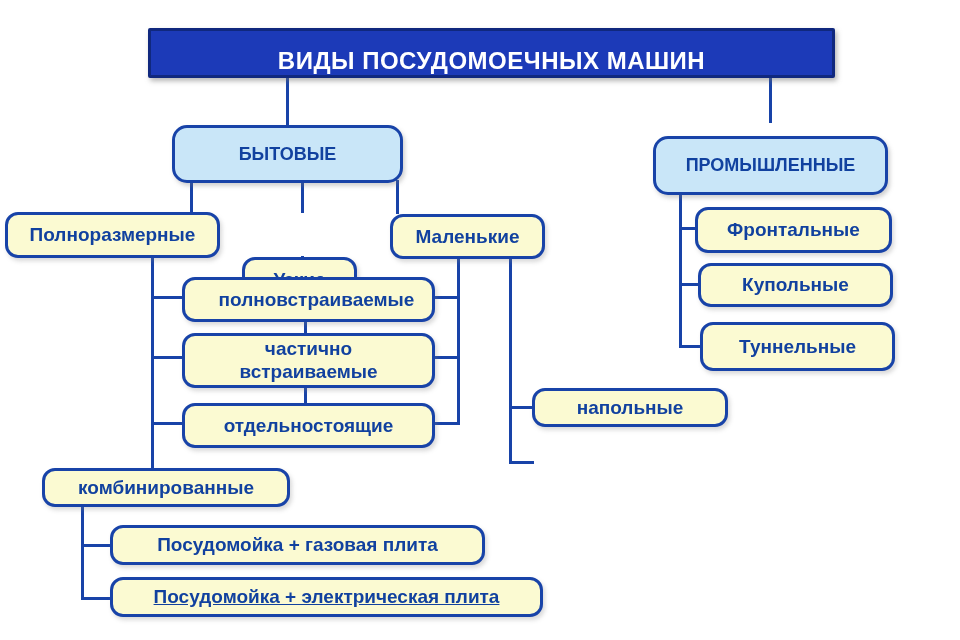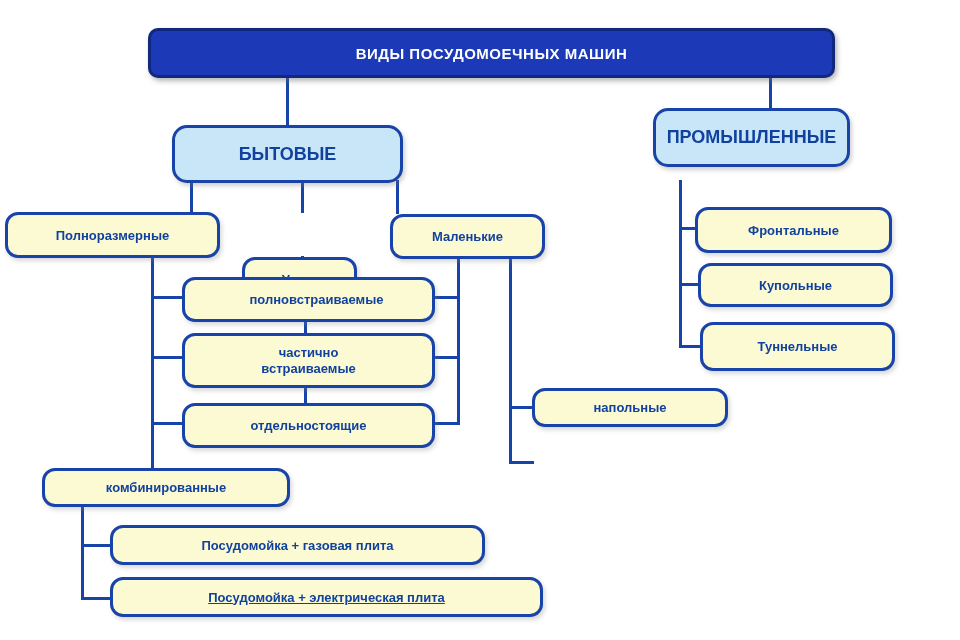--- a/index.html
+++ b/index.html
@@ -26,39 +26,40 @@
     display: flex;
     align-items: center;
     justify-content: center;
     text-align: center;
     font-weight: bold;
   }
   .root-node {
     background: var(--root-fill);
     border: 3px solid var(--root-border);
     color: var(--root-text);
-    border-radius: 10px;
-    font-size: 15px;
+    border-radius: 2px;
+    font-size: 24px;
     letter-spacing: .5px;
     box-shadow: 2px 3px 5px rgba(110,110,110,.5);
+    align-items: flex-end;
   }
   .branch-node {
     background: var(--branch-fill);
     border: 3px solid var(--line);
     color: var(--text-navy);
     border-radius: 15px;
     font-size: 18px;
     box-shadow: 2px 3px 4px rgba(120,120,120,.35);
   }
   .leaf-node {
     background: var(--leaf-fill);
     border: 3px solid var(--line);
     color: var(--text-navy);
     border-radius: 13px;
-    font-size: 13px;
+    font-size: 19px;
     box-shadow: 2px 3px 4px rgba(130,130,130,.3);
   }
   .leaf-node .wrap2 { display:inline-block; max-width:150px; line-height:1.2; }
   .v, .h { position: absolute; background: var(--line); }
   .v { width: 3px; }
   .h { height: 3px; }
 </style>
 </head>
 <body>
 
@@ -92,21 +93,21 @@
   <div class="h" style="left:81px; top:597px; width:30px;"></div>
 
   <div class="node root-node" style="left:148px; top:28px; width:687px; height:50px;">
     <span>ВИДЫ ПОСУДОМОЕЧНЫХ МАШИН</span>
   </div>
 
   <div class="node branch-node" style="left:172px; top:125px; width:231px; height:58px;">
     <span>БЫТОВЫЕ</span>
   </div>
 
-  <div class="node branch-node" style="left:653px; top:108px; width:197px; height:59px;">
+  <div class="node branch-node" style="left:653px; top:136px; width:235px; height:59px;">
     <span>ПРОМЫШЛЕННЫЕ</span>
   </div>
 
   <div class="node leaf-node" style="left:5px; top:212px; width:215px; height:46px;">
     <span>Полноразмерные</span>
   </div>
 
   <div class="node leaf-node" style="left:242px; top:213px; width:115px; height:45px;margin-top:44px;">
     <span>Узкие</span>
   </div>

